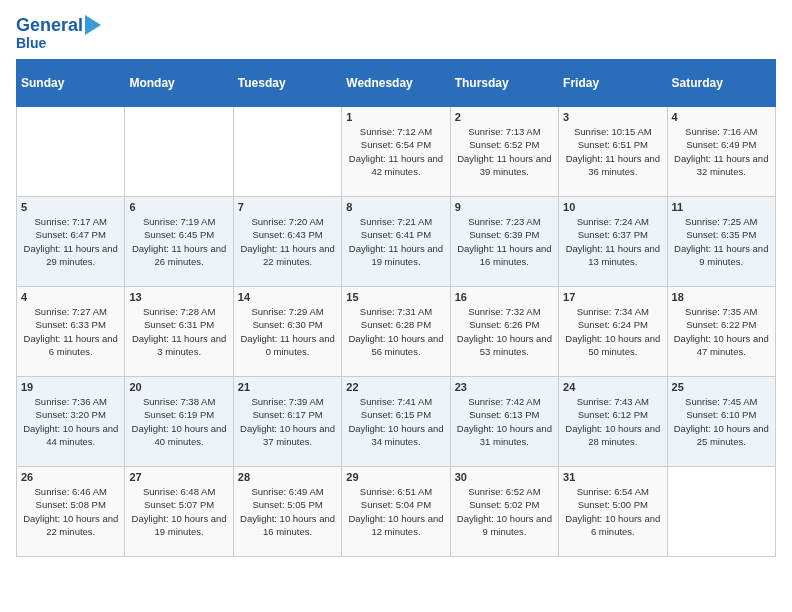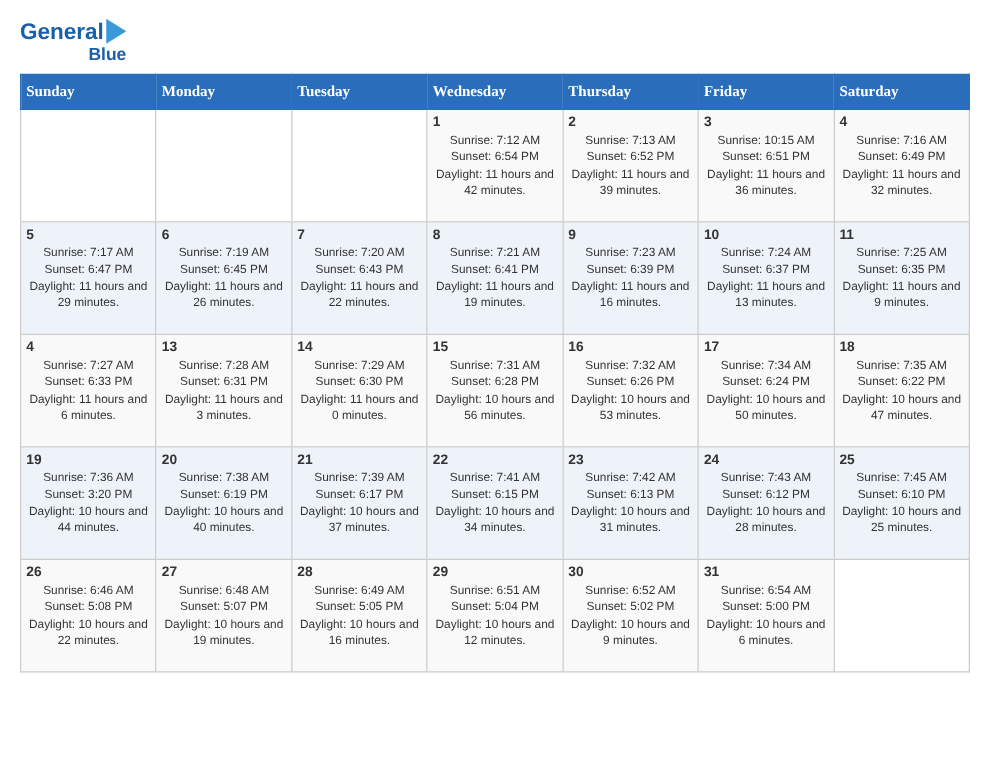--- a/index.html
+++ b/index.html
@@ -12,21 +12,20 @@
     }
     .header {
       display: flex;
       align-items: flex-start;
       justify-content: space-between;
       margin-bottom: 8px;
     }
     .logo {
       display: flex;
       align-items: center;
-      text-align: right;
     }
     .logo-text {
       font-size: 18px;
       font-weight: bold;
       color: #333;
       line-height: 1.1;
     }
     .logo-text .blue { color: #1a5fa8; }
     .logo-arrow {
       width: 0; height: 0;
@@ -52,24 +51,23 @@
     table {
       width: 100%;
       border-collapse: collapse;
       border: 1px solid #ccc;
     }
     thead tr th {
       background-color: #2a6ebb;
       color: #fff;
       font-size: 12px;
       font-weight: bold;
-      padding: 6px 4px;
+      padding: 16px 4px;
       text-align: left;
       border: 1px solid #2a6ebb;
-      font-family: Liberation Serif, serif;
     }
     tbody tr td {
       vertical-align: top;
       font-size: 10px;
       color: #333;
       padding: 4px;
       border: 1px solid #ccc;
       width: 14.28%;
       min-height: 80px;
       height: 90px;

